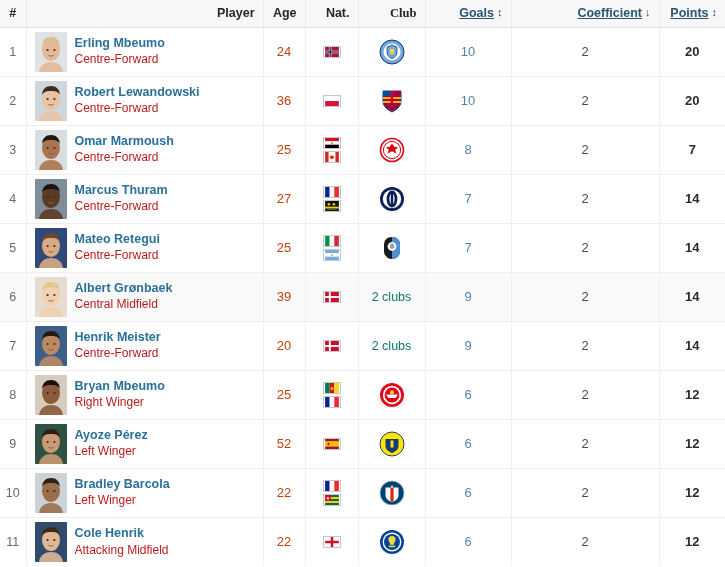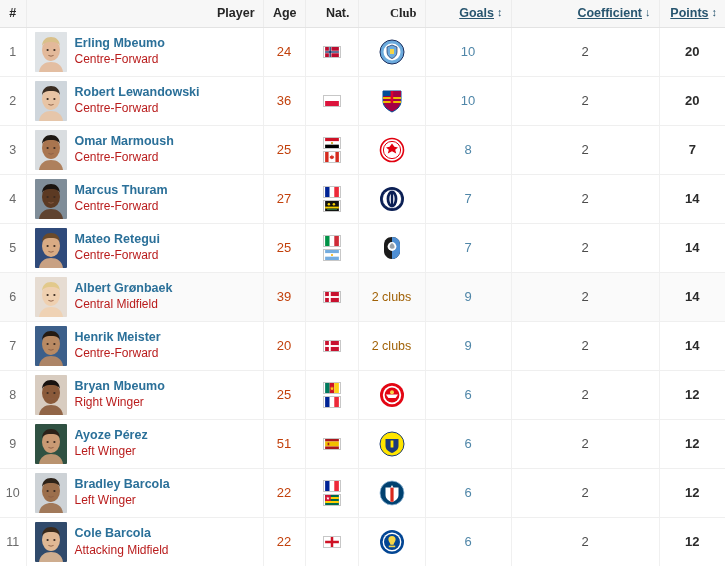--- a/index.html
+++ b/index.html
@@ -115,21 +115,21 @@
     box-sizing:border-box;
     overflow:hidden;
     display:block;
   }
   .flag svg{display:block;width:100%;height:100%;}
 
   
   .badge{display:flex;align-items:center;justify-content:center;}
   .badge svg{display:block;}
   .clubslink{
-    color:#a16207;
+    color:#0f766e;
     font-size:12.5px;
     text-decoration:none;
     cursor:pointer;
   }
 </style>
 </head>
 <body>
 
 <table class="rank">
   <thead>
@@ -561,21 +561,21 @@
                 <path d="M13.4 23.4 q2.6 1.6 5.2 0" stroke="#8a5c44" stroke-width=".9" fill="none"></path>
                 <path d="M4 40 c1 -7 6 -10 12 -10 c6 0 11 3 12 10 z" fill="#c99a74" opacity=".9"></path>
               </svg>
             </span>
             <span class="pinfo">
               <span class="pname">Ayoze Pérez</span>
               <span class="ppos">Left Winger</span>
             </span>
           </div>
         </td>
-        <td class="c-age">51</td>
+        <td class="c-age">52</td>
         <td class="c-nat">
           <span class="flags">
             <span class="flag">
               <svg viewBox="0 0 22 16">
                 <rect width="22" height="4" fill="#aa151b"></rect>
                 <rect y="4" width="22" height="8" fill="#f1bf00"></rect>
                 <rect y="12" width="22" height="4" fill="#aa151b"></rect>
                 <rect x="4" y="6" width="2.6" height="4" fill="#aa151b"></rect>
               </svg>
             </span>
@@ -660,21 +660,21 @@
                 <rect width="32" height="40" fill="#304a6b"></rect>
                 <ellipse cx="16" cy="18" rx="9" ry="11" fill="#e0b894"></ellipse>
                 <path d="M7 15 c0 -7 4 -10 9 -10 c5 0 9 3 9 10 c0 -3 -3 -5 -9 -5 c-6 0 -9 2 -9 5 z" fill="#3a2a1c"></path>
                 <ellipse cx="12.6" cy="18" rx="1.1" ry="1" fill="#3a2a20"></ellipse>
                 <ellipse cx="19.4" cy="18" rx="1.1" ry="1" fill="#3a2a20"></ellipse>
                 <path d="M13.4 23.4 q2.6 1.6 5.2 0" stroke="#8a5c44" stroke-width=".9" fill="none"></path>
                 <path d="M4 40 c1 -7 6 -10 12 -10 c6 0 11 3 12 10 z" fill="#e0b894" opacity=".9"></path>
               </svg>
             </span>
             <span class="pinfo">
-              <span class="pname">Cole Barcola</span>
+              <span class="pname">Cole Henrik</span>
               <span class="ppos">Attacking Midfield</span>
             </span>
           </div>
         </td>
         <td class="c-age">22</td>
         <td class="c-nat">
           <span class="flags">
             <span class="flag">
               <svg viewBox="0 0 22 16">
                 <rect width="22" height="16" fill="#fff"></rect>

